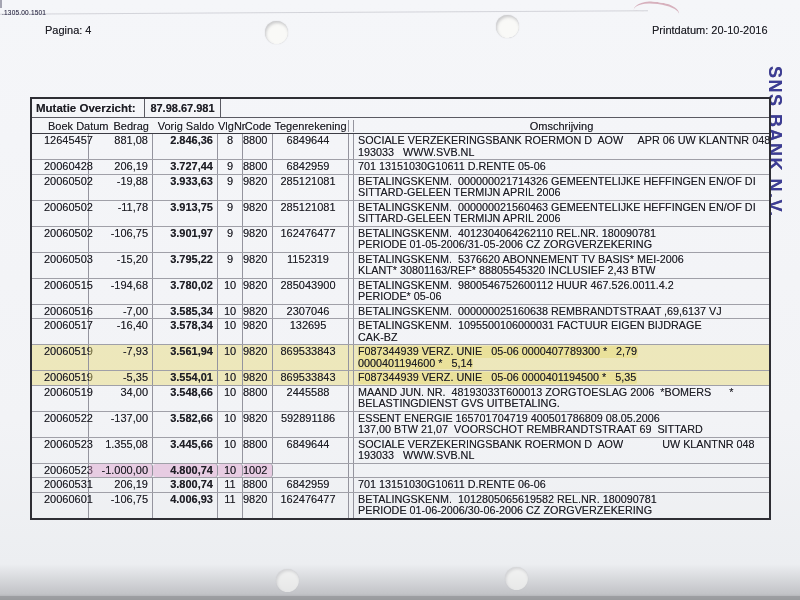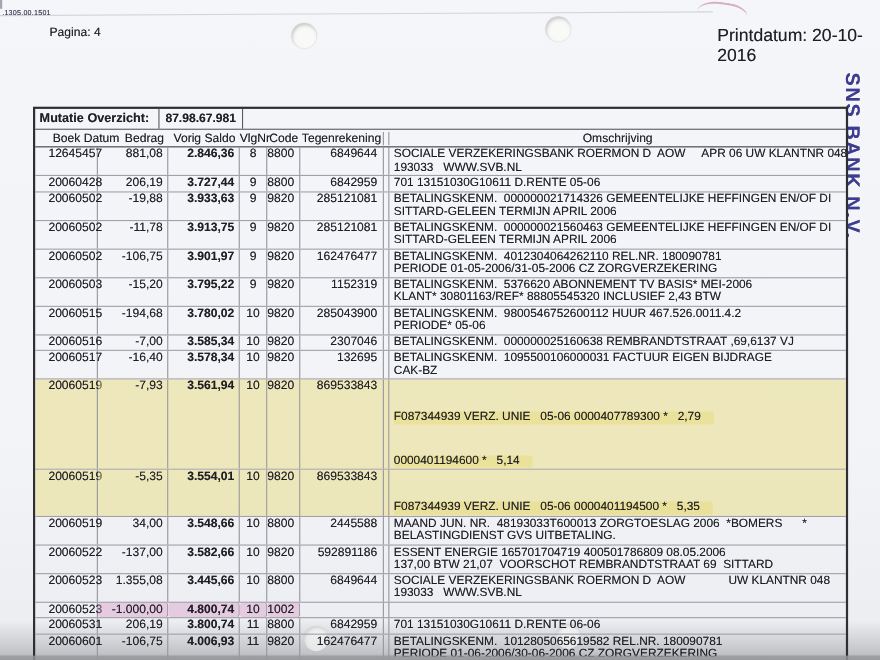--- a/index.html
+++ b/index.html
@@ -3,21 +3,21 @@
 <meta charset="utf-8">
 <style>
   html,body{margin:0;padding:0;width:800px;height:600px;overflow:hidden;
     font-family:"Liberation Sans", sans-serif;color:#1e1e24;background:#eceef1;}
   .scan{position:absolute;inset:0;
     background:linear-gradient(180deg,#f5f6f9 0%,#f2f3f6 70%,#eceef1 94%,#c2c3c7 99%,#9fa0a4 100%);}
   .scan *{text-shadow:0 0 0.35px rgba(30,30,45,0.55);}
 
   .small-print{position:absolute;left:2px;top:9px;font-size:6.5px;color:#46445f;letter-spacing:0.2px;}
   .pagina{position:absolute;left:45px;top:24px;font-size:11px;}
-  .printdatum{position:absolute;left:652px;top:24px;font-size:16px;}
+  .printdatum{position:absolute;left:652px;top:24px;font-size:11px;}
 
   .hole{position:absolute;width:23px;height:23px;border-radius:50%;background:#f9f9f7;
     box-shadow:inset 1px 2px 3px rgba(115,115,122,0.35), 0 0 1px rgba(140,140,148,0.45);}
   .hole.h1{left:265px;top:21px;}
   .hole.h2{left:496px;top:15px;}
   .hole.h3{left:276px;top:569px;opacity:0.65;}
   .hole.h4{left:505px;top:567px;opacity:0.65;}
 
   .bank-vertical{position:absolute;left:764px;top:66px;writing-mode:vertical-rl;
     font-size:18px;font-weight:bold;letter-spacing:1.5px;color:var(--bank-blue,#3c3c95);}
@@ -47,28 +47,28 @@
 
   .trow{display:grid;grid-template-columns:57px 64px 65px 25px 30px 75px 6px 1fr;
     border-bottom:1px solid #a0a0a8;min-height:12px;}
   .trow:last-child{border-bottom:none;}
   .cell{font-size:11px;line-height:11.5px;padding-top:1px;padding-bottom:1px;white-space:nowrap;}
   .c0{padding-left:12px;border-right:1px solid #94949e;}
   .c1{text-align:right;padding-right:4px;border-right:1px solid #94949e;}
   .c2{text-align:right;padding-right:4px;border-right:1px solid #94949e;font-weight:bold;}
   .c3{text-align:center;border-right:1px solid #94949e;}
   .c4{text-align:left;border-right:1px solid #94949e;}
-  .c5{text-align:right;padding-right:5px;}
+  .c5{text-align:center;padding-right:5px;}
   .cgap{border-left:1px solid #94949e;border-right:1px solid #94949e;}
   .cdesc{padding-left:4px;font-size:10.8px;}
   .desc-line{white-space:pre;line-height:11.5px;}
 
   .hl-yellow .cell{background:var(--highlight-yellow,#e6da7373);}
   .hl-yellow .desc-line{background:var(--highlight-yellow,#e6da7373);
-    width:max-content;max-width:100%;padding-right:12px;border-radius:2px;margin-top:28px;}
+    width:max-content;max-width:100%;padding-right:1px;border-radius:2px;}
   .hl-pink{background:var(--highlight-pink,#db99c86b);border-radius:3px;}
 </style>
 </head>
 <body>
 
 <div class="scan">
   <div class="corner-mark"></div>
   <div class="top-edge"></div>
   <div class="scribble"></div>
 

